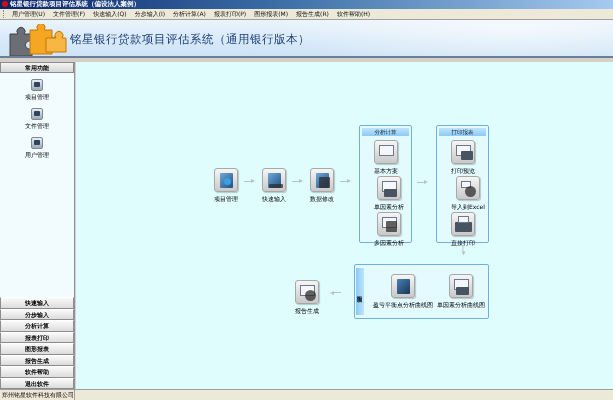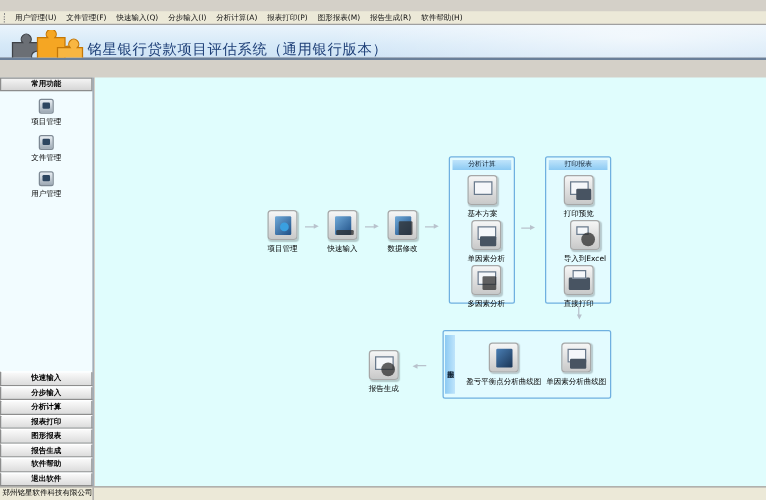--- a/index.html
+++ b/index.html
@@ -6,21 +6,21 @@
 html,body{width:613px;height:400px;overflow:hidden;background:#d4d0c8;font-family:"DejaVu Sans","Liberation Sans",sans-serif;font-size:7px;color:#000}
 #app{position:relative;width:613px;height:400px}
 
 .titlebar{position:absolute;left:0;top:0;width:613px;height:9px;background:linear-gradient(90deg,#0a246a 0%,#3a6ea5 45%,#a6caf0 100%);color:#fff;font-weight:bold;font-size:6.5px;line-height:9px;padding-left:10px}
 .titlebar .appicon{position:absolute;left:2px;top:1px;width:6px;height:6px;border-radius:50%;background:#d01010}
 
 .menubar{position:absolute;left:0;top:9px;width:613px;height:11px;background:#ece9d8;border-bottom:1px solid #a0a0a0;display:flex;align-items:center;padding-left:3px}
 .menubar .grip{width:2px;height:8px;border-left:1px dotted #888;margin-right:3px}
 .menu-item{font-size:6px;padding:0 4px;white-space:nowrap;color:#111;cursor:default}
 
-.banner{position:absolute;left:0;top:20px;width:613px;height:28px;background:linear-gradient(180deg,#eaf4fc 0%,#d6e9f8 60%,#cfe3f5 100%);border-bottom:2px solid #6a7f99;overflow:hidden}
+.banner{position:absolute;left:0;top:20px;width:613px;height:38px;background:linear-gradient(180deg,#eaf4fc 0%,#d6e9f8 60%,#cfe3f5 100%);border-bottom:2px solid #6a7f99;overflow:hidden}
 .banner .swoosh{position:absolute;left:260px;top:-30px;width:500px;height:80px;border-radius:50%;background:radial-gradient(ellipse at center,rgba(255,255,255,.6),rgba(255,255,255,0) 70%)}
 .puzzle{position:absolute;left:6px;top:4px;width:62px;height:36px}
 .banner-title{position:absolute;left:70px;top:12px;font-size:11.5px;color:#1e3f77;letter-spacing:.5px;white-space:nowrap}
 
 .sidebar{position:absolute;left:0;top:62px;width:75px;height:327px;background:#f2fcff;border-right:1px solid #8a96a4}
 .side-head{height:11px;background:linear-gradient(#f4f4f4,#d6d6d6);border:1px solid #8d8d8d;font-size:6px;font-weight:bold;text-align:center;line-height:9px}
 .quick{display:flex;flex-direction:column;align-items:center;padding-top:6px}
 .quick-item{display:flex;flex-direction:column;align-items:center;margin-bottom:6px;cursor:pointer}
 .qicon{width:12px;height:12px;border-radius:2px;background:linear-gradient(#e9eef3,#9da9b4);border:1px solid #7d8893;position:relative}
 .qicon::after{content:"";position:absolute;left:2px;top:2px;width:6px;height:5px;background:#2d4660;border-radius:1px}
@@ -48,20 +48,24 @@
 
 .panel{position:absolute;border:1px solid #6fb0e0;border-radius:2px;background:#e3fbff}
 .panel-head{height:8px;margin:2px 2px 0;background:linear-gradient(#bfe4fb,#8ccaf3);font-size:5.5px;text-align:center;line-height:8px;color:#123}
 .panel-vhead{position:absolute;left:1px;top:3px;width:8px;bottom:3px;background:linear-gradient(90deg,#8ccaf3,#bfe4fb);font-size:5.5px;writing-mode:vertical-rl;text-align:center;line-height:8px;color:#123}
 </style>
 </head>
 <body>
 
 <div id="app">
 
+  <div class="titlebar">
+    <span class="appicon"></span>
+    <span>铭星银行贷款项目评估系统（偏设法人案例）</span>
+  </div>
 
   <div class="menubar">
     <span class="grip"></span>
     <span class="menu-item">用户管理(U)</span>
     <span class="menu-item">文件管理(F)</span>
     <span class="menu-item">快速输入(Q)</span>
     <span class="menu-item">分步输入(I)</span>
     <span class="menu-item">分析计算(A)</span>
     <span class="menu-item">报表打印(P)</span>
     <span class="menu-item">图形报表(M)</span>

